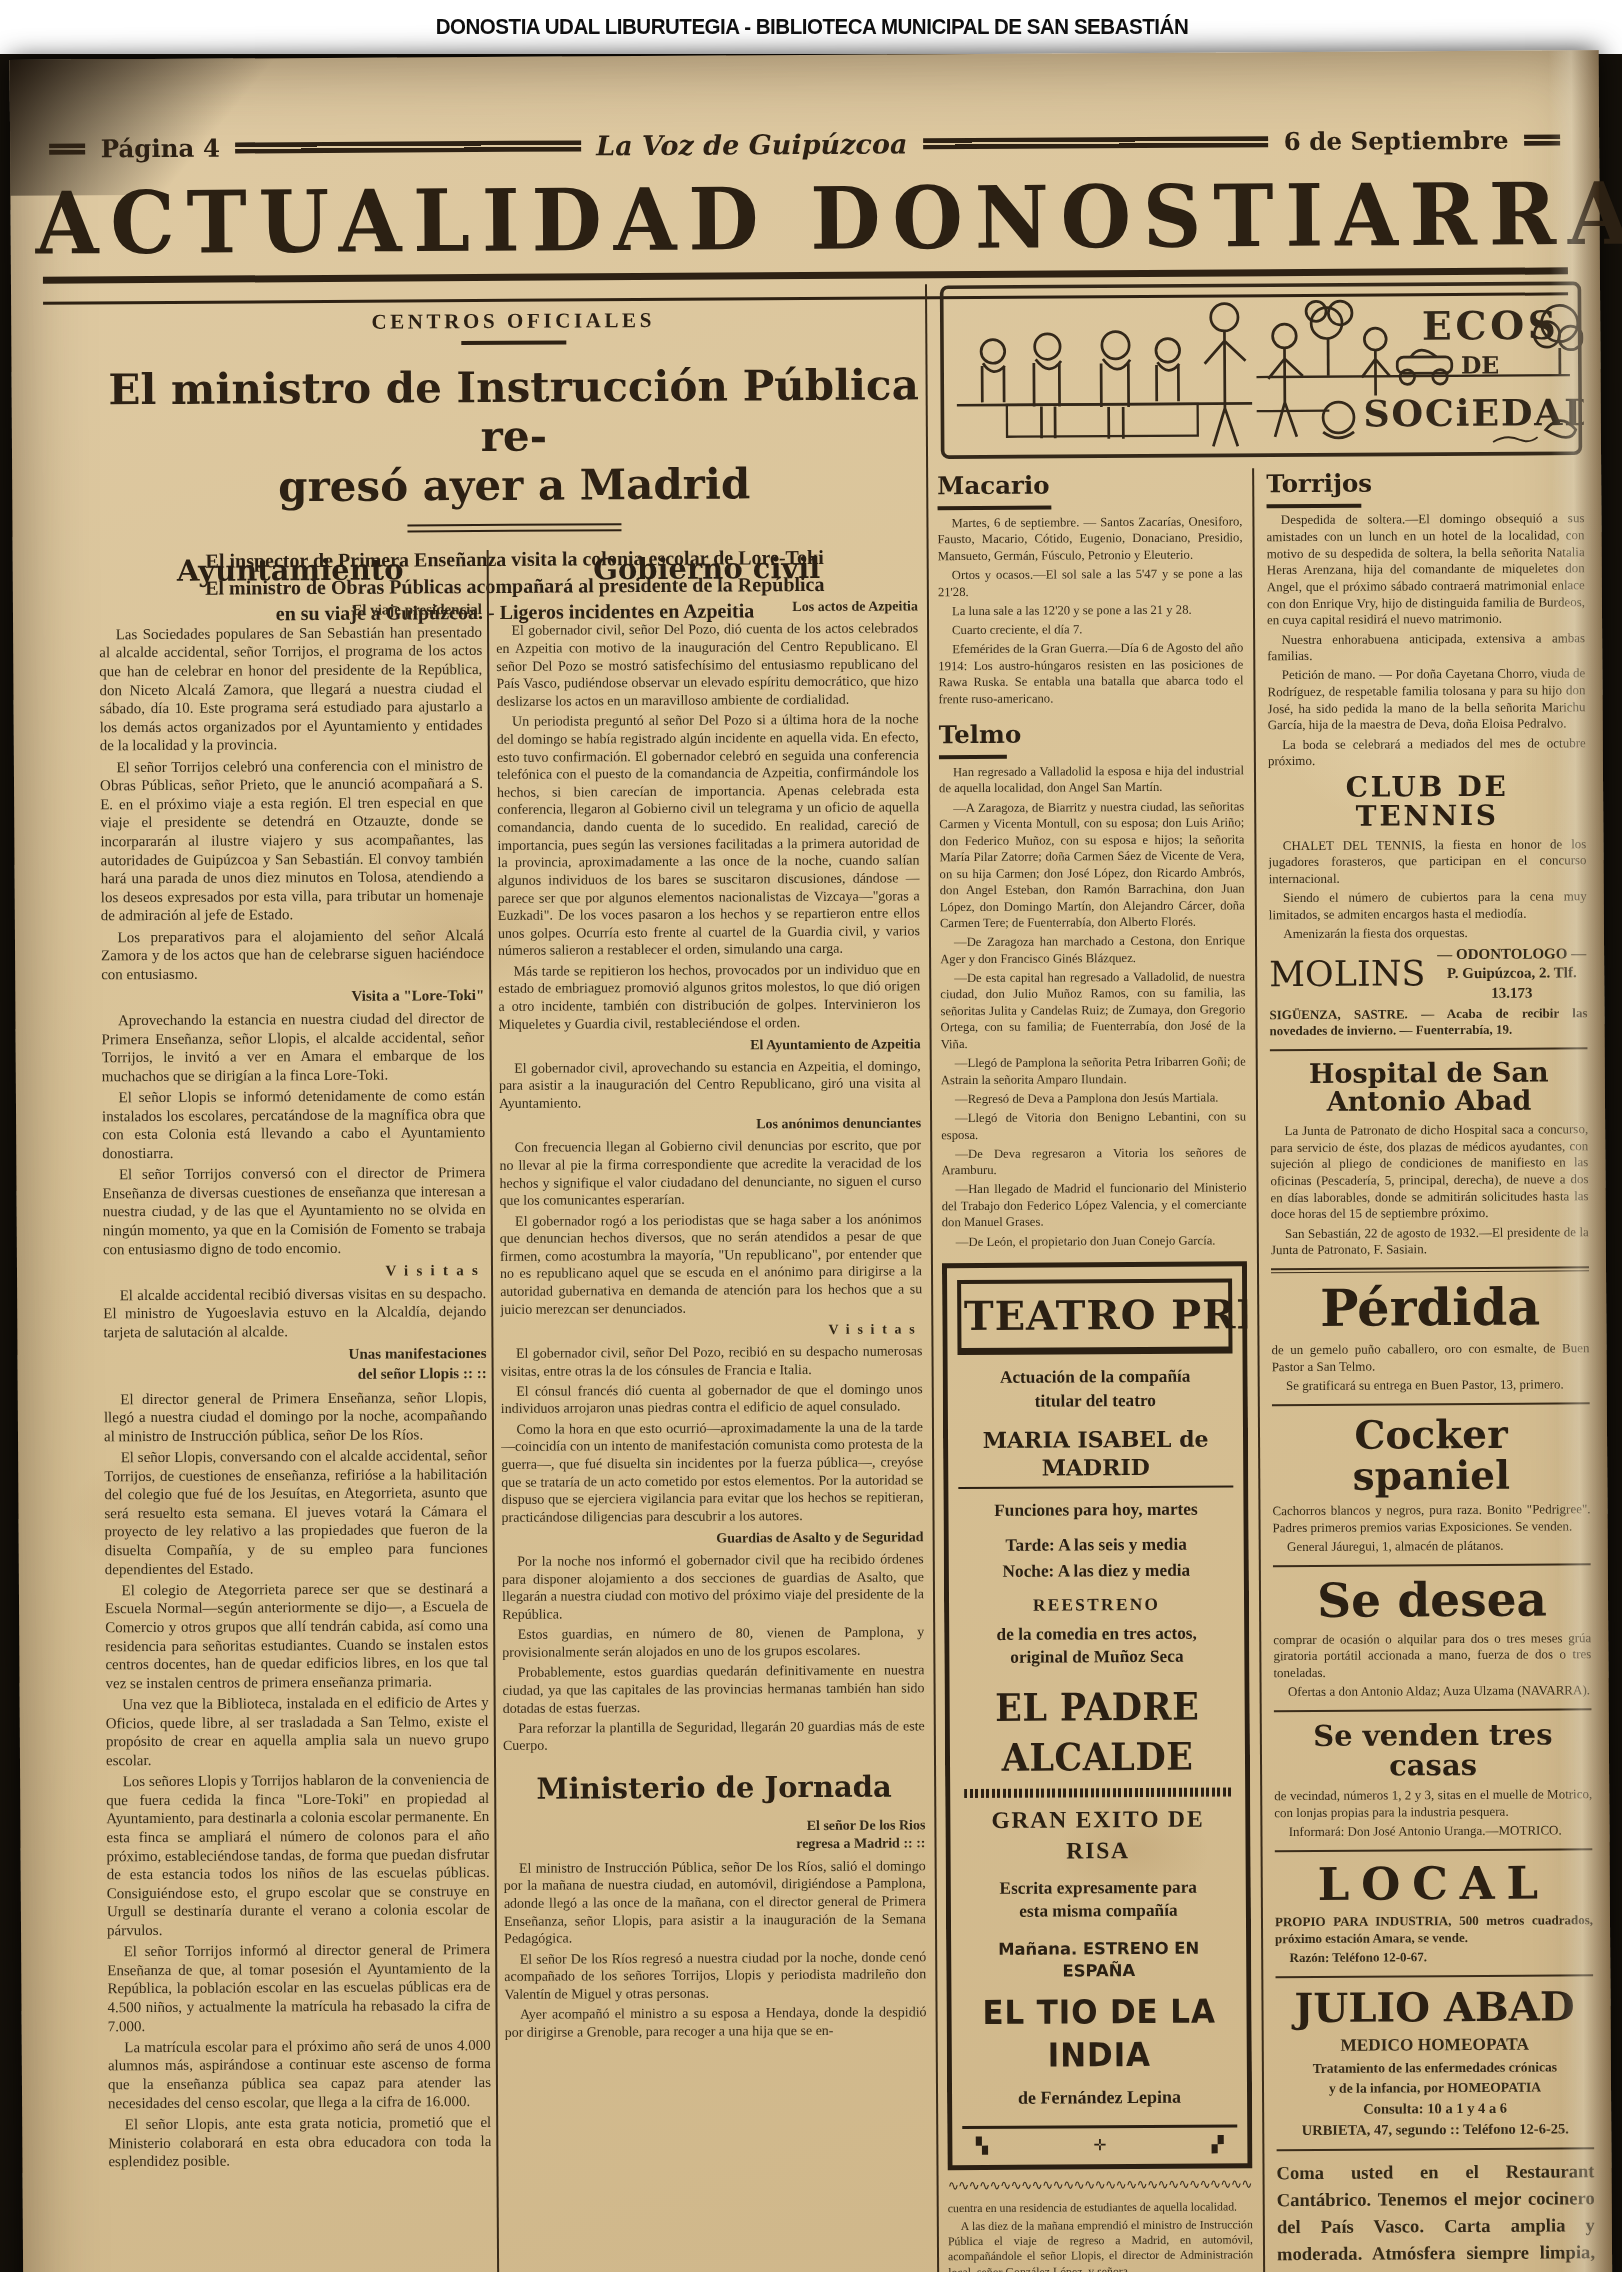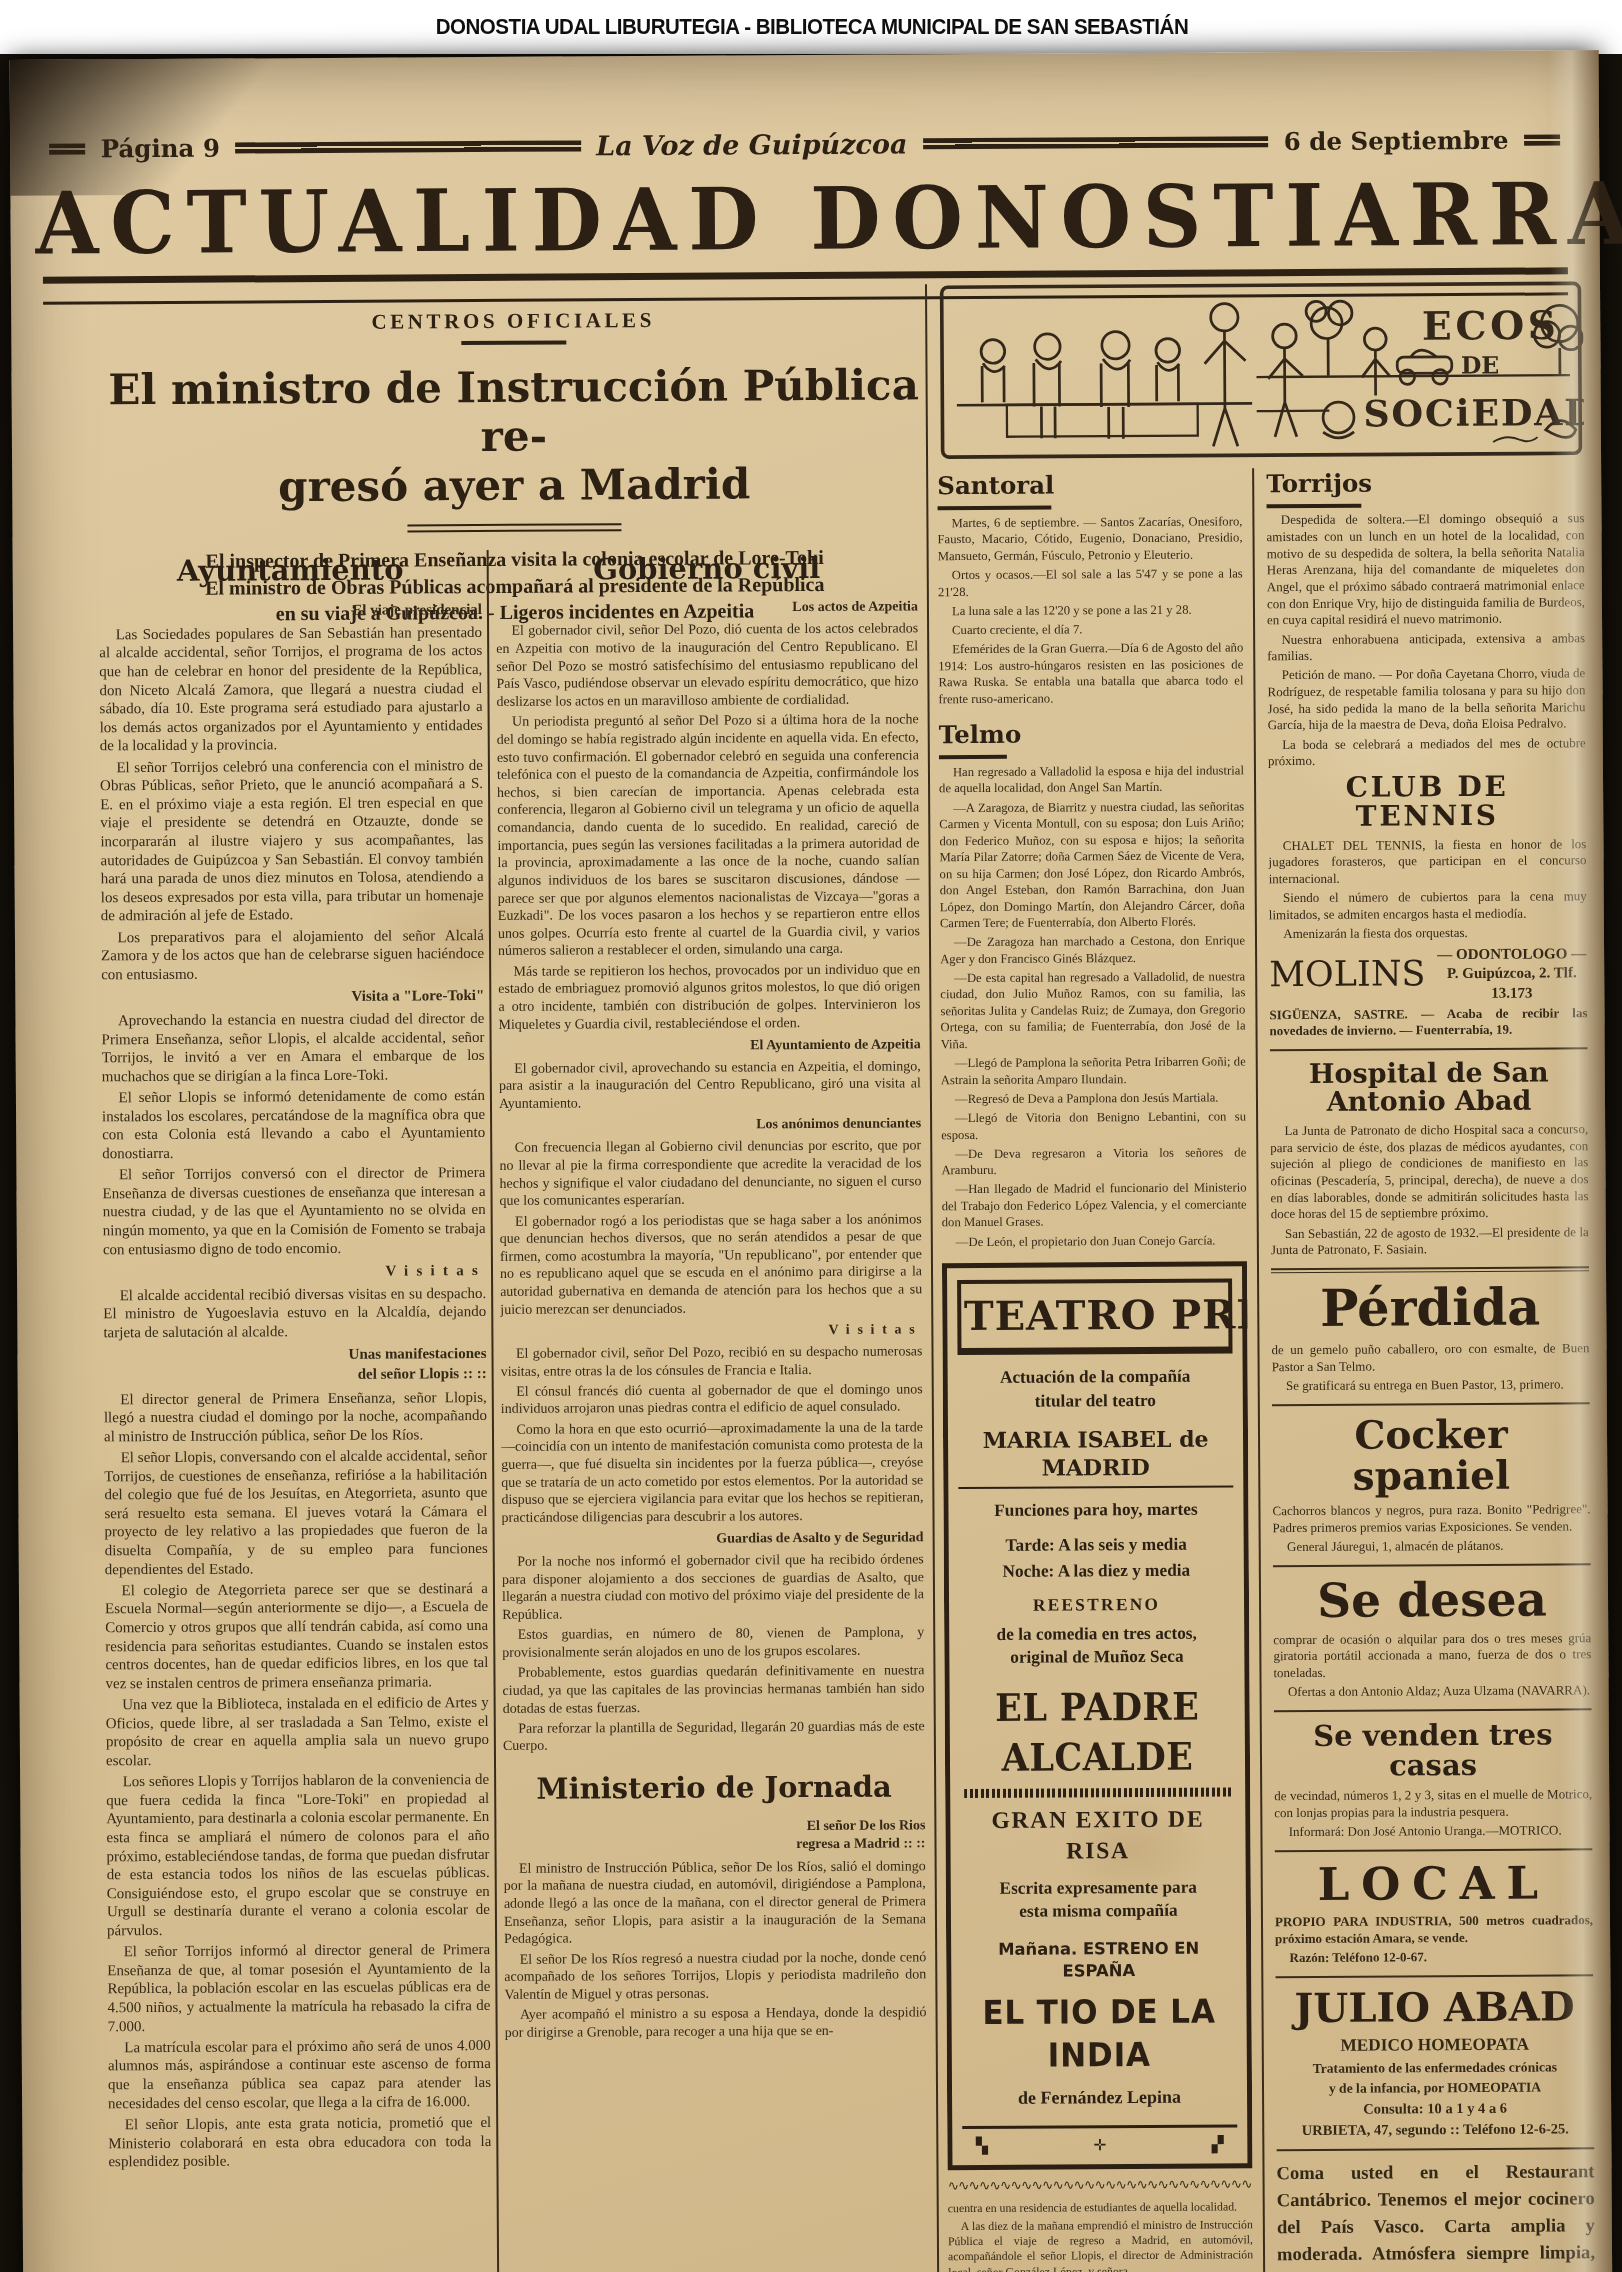--- a/index.html
+++ b/index.html
@@ -79,21 +79,21 @@
 <body>
 
 <div class="caption-band">
   <span>DONOSTIA UDAL LIBURUTEGIA - BIBLIOTECA MUNICIPAL DE SAN SEBASTIÁN</span>
 </div>
 
 <div class="paper">
 
   <div class="page-head">
     <div class="bar short"></div>
-    <span>Página 9</span>
+    <span>Página 4</span>
     <div class="bar"></div>
     <span class="masthead">La Voz de Guipúzcoa</span>
     <div class="bar"></div>
     <span>6 de Septiembre</span>
     <div class="bar short"></div>
   </div>
 
   <div class="banner">ACTUALIDAD DONOSTIARRA</div>
   <div class="banner-rules"></div>
 
@@ -211,21 +211,21 @@
     <div class="subhead two">
       <div>El señor De los Rios</div>
       <div>regresa a Madrid :: ::</div>
     </div>
     <p>El ministro de Instrucción Pública, señor De los Ríos, salió el domingo por la mañana de nuestra ciudad, en automóvil, dirigiéndose a Pamplona, adonde llegó a las once de la mañana, con el director general de Primera Enseñanza, señor Llopis, para asistir a la inauguración de la Semana Pedagógica.</p>
     <p>El señor De los Ríos regresó a nuestra ciudad por la noche, donde cenó acompañado de los señores Torrijos, Llopis y periodista madrileño don Valentín de Miguel y otras personas.</p>
     <p>Ayer acompañó el ministro a su esposa a Hendaya, donde la despidió por dirigirse a Grenoble, para recoger a una hija que se en-</p>
   </div>
 
   <div class="col" id="col3">
-    <h3 class="secthead"><span>Santoral</span><span class="bar-under"></span></h3>
+    <h3 class="secthead"><span>Macario</span><span class="bar-under"></span></h3>
     <p>Martes, 6 de septiembre. — Santos Zacarías, Onesiforo, Fausto, Macario, Cótido, Eugenio, Donaciano, Presidio, Mansueto, Germán, Fúsculo, Petronio y Eleuterio.</p>
     <p>Ortos y ocasos.—El sol sale a las 5'47 y se pone a las 21'28.</p>
     <p>La luna sale a las 12'20 y se pone a las 21 y 28.</p>
     <p>Cuarto creciente, el día 7.</p>
     <p>Efemérides de la Gran Guerra.—Día 6 de Agosto del año 1914: Los austro-húngaros resisten en las posiciones de Rawa Ruska. Se entabla una batalla que abarca todo el frente ruso-americano.</p>
     <h3 class="secthead" style="margin-top:11.8px;"><span>Telmo</span><span class="bar-under" style="width:68px;"></span></h3>
     <p>Han regresado a Valladolid la esposa e hija del industrial de aquella localidad, don Angel San Martín.</p>
     <p>—A Zaragoza, de Biarritz y nuestra ciudad, las señoritas Carmen y Vicenta Montull, con su esposa; don Luis Ariño; don Federico Muñoz, con su esposa e hijos; la señorita María Pilar Zatorre; doña Carmen Sáez de Vicente de Vera, on su hija Carmen; don José López, don Ricardo Ambrós, don Angel Esteban, don Ramón Barrachina, don Juan López, don Domingo Martín, don Alejandro Cárcer, doña Carmen Tere; de Fuenterrabía, don Alberto Florés.</p>
     <p>—De Zaragoza han marchado a Cestona, don Enrique Ager y don Francisco Ginés Blázquez.</p>
     <p>—De esta capital han regresado a Valladolid, de nuestra ciudad, don Julio Muñoz Ramos, con su familia, las señoritas Julita y Candelas Ruiz; de Zumaya, don Gregorio Ortega, con su familia; de Fuenterrabía, don José de la Viña.</p>

